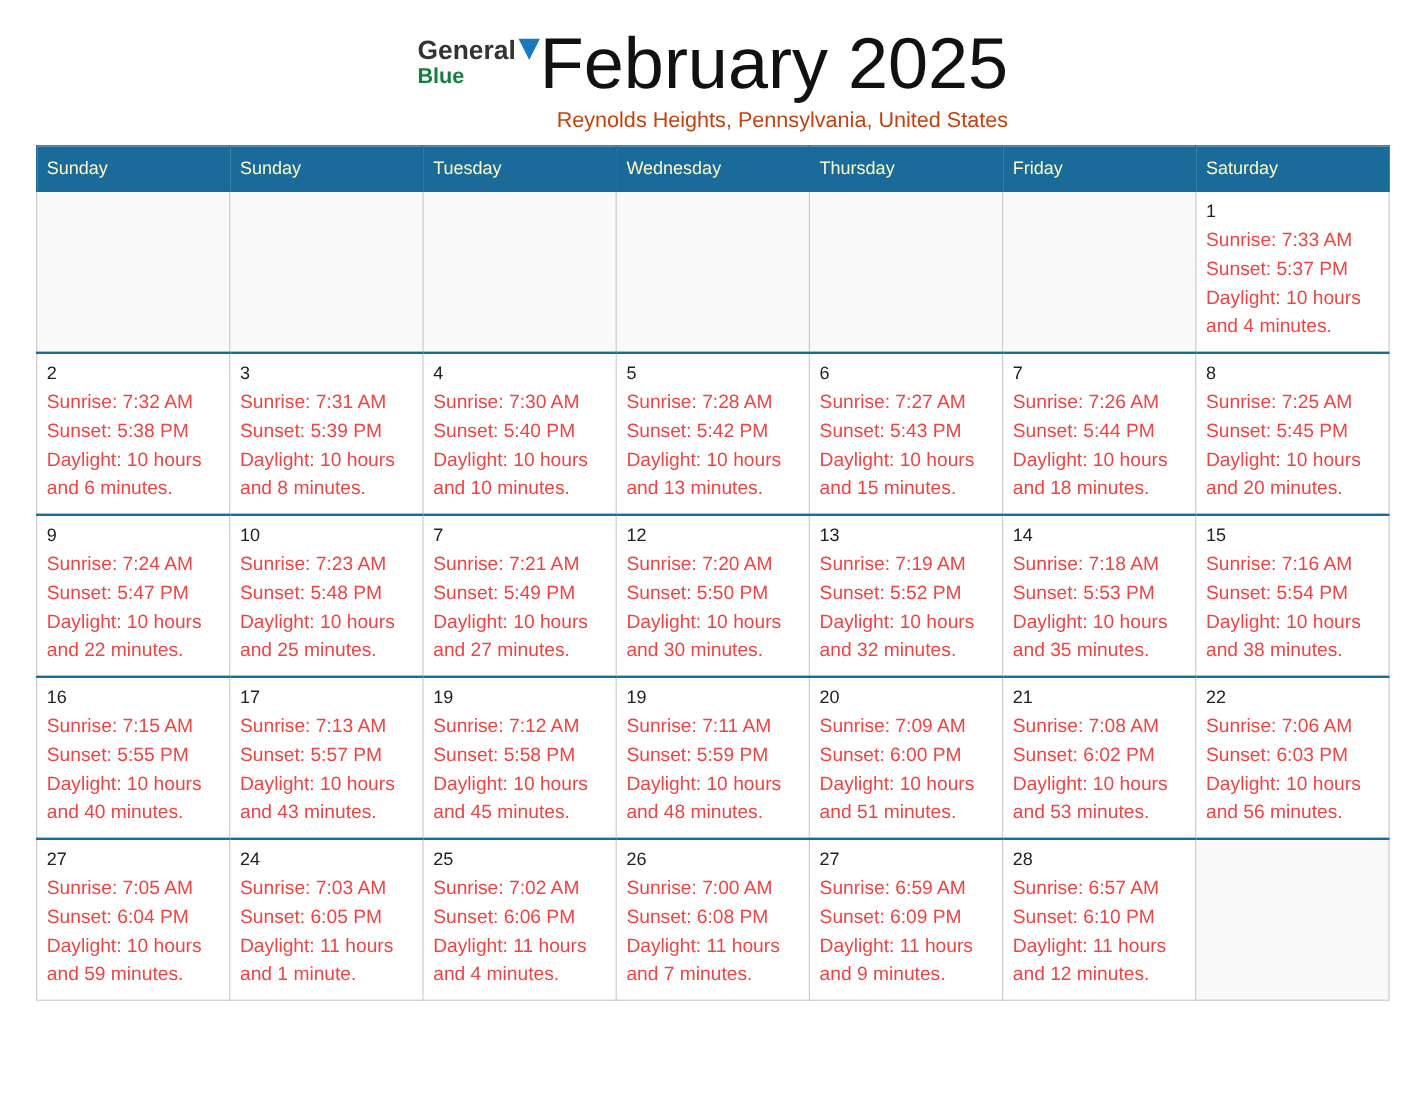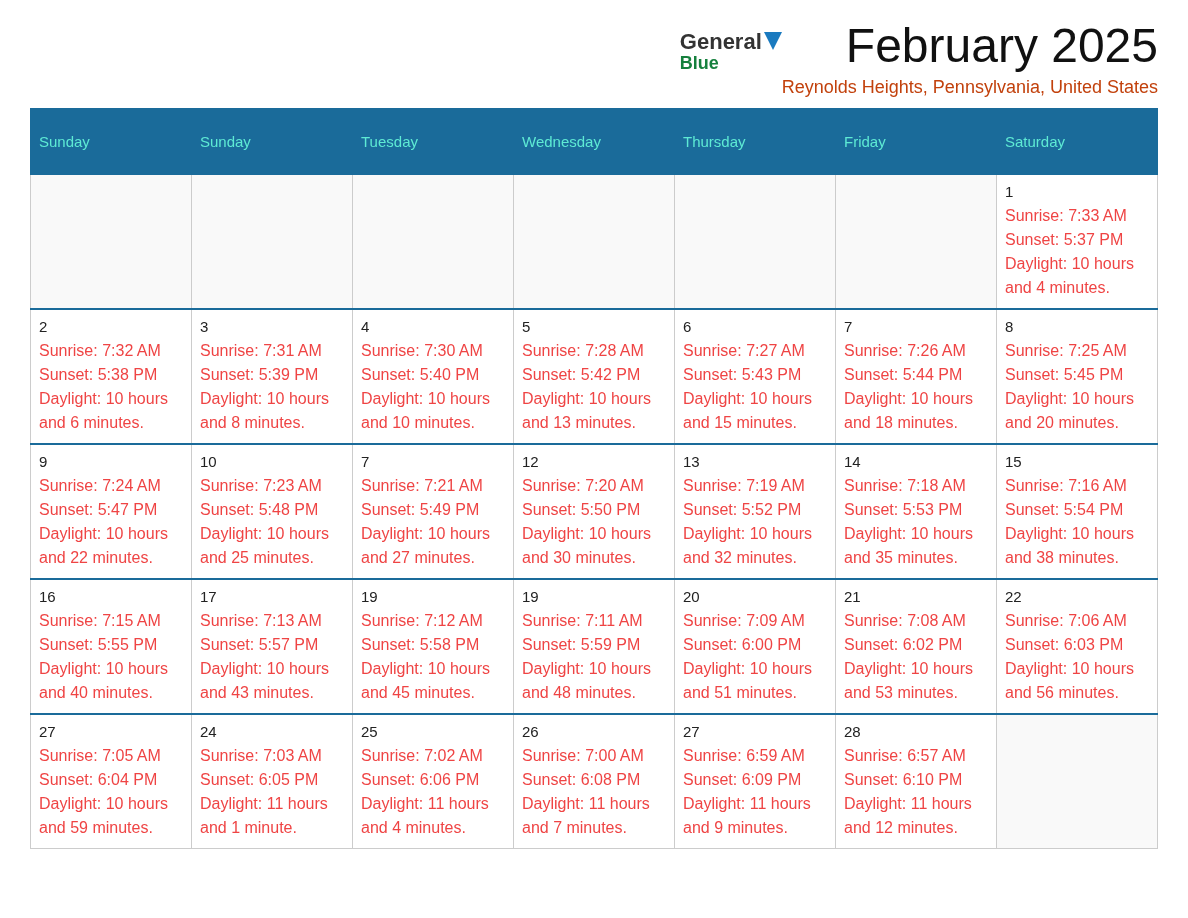--- a/index.html
+++ b/index.html
@@ -5,21 +5,21 @@
     * { box-sizing: border-box; margin: 0; padding: 0; }
     body {
       font-family: Arial, sans-serif;
       background: #fff;
       padding: 20px 30px;
       width: 1188px;
       min-height: 918px;
     }
     .header {
       display: flex;
-      justify-content: flex-end;
+      justify-content: center;
       align-items: flex-start;
       margin-bottom: 10px;
     }
     .logo {
       display: flex;
       align-items: center;
       margin-top: 10px;
     }
     .logo-text-general {
       font-size: 22px;
@@ -28,39 +28,39 @@
     }
     .logo-text-blue {
       font-size: 18px;
       font-weight: bold;
       color: #15803d;
     }
     .title-section {
       text-align: right;
     }
     .month-title {
-      font-size: 48px;
+      font-size: 60px;
       font-weight: normal;
       color: #111;
       line-height: 1.1;
     }
     .location-subtitle {
       font-size: 18px;
       color: #c2410c;
       margin-top: 4px;
     }
     .calendar {
       width: 100%;
       border-collapse: collapse;
       margin-top: 10px;
     }
     .calendar th {
       background-color: #1a6b9a;
-      color: #5eead4;
-      padding: 24px 8px;
+      color: #fef9c3;
+      padding: 10px 8px;
       text-align: left;
       font-size: 15px;
       font-weight: normal;
       border: 1px solid #1a6b9a;
     }
     .calendar td {
       border: 1px solid #ccc;
       vertical-align: top;
       padding: 8px;
       width: 14.28%;

